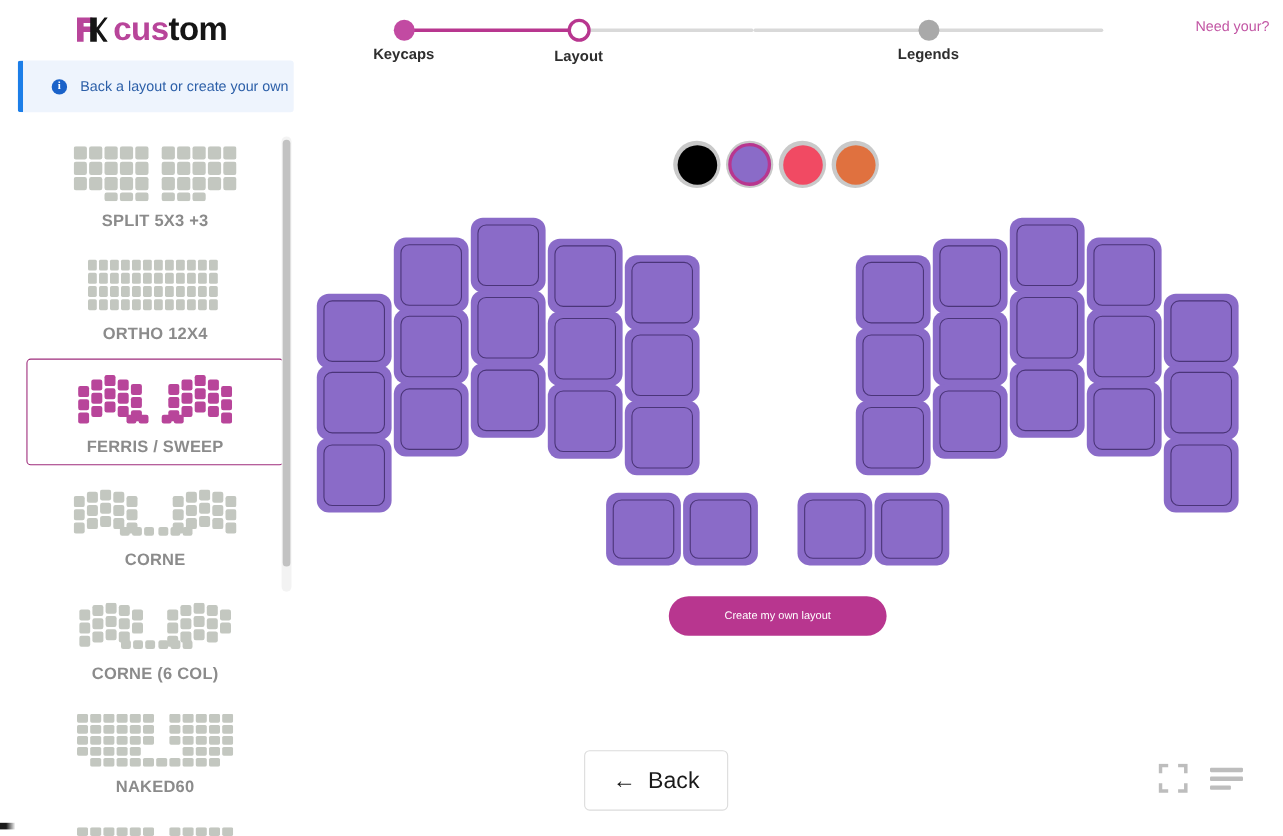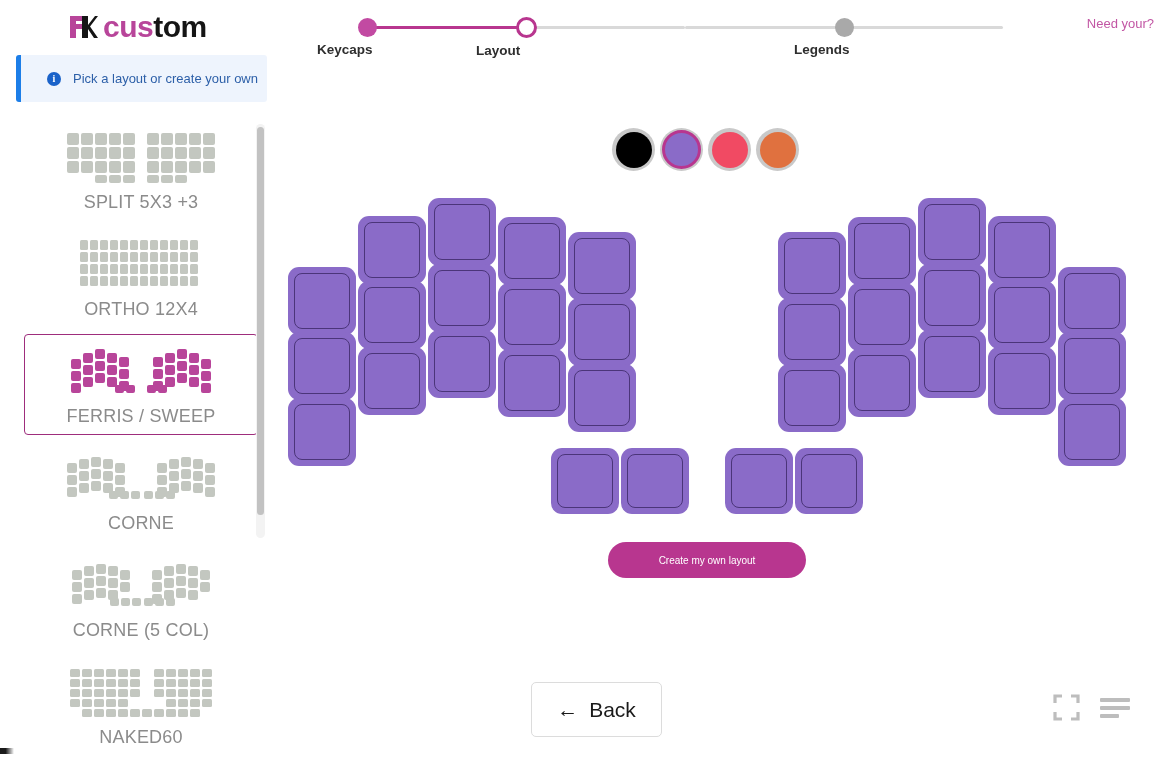--- a/index.html
+++ b/index.html
@@ -23,20 +23,21 @@
   .logo-tom { color: #151515; }
 
   
   .stepper { position: absolute; left: 330px; top: 8px; width: 700px; height: 48px; }
   .step-line {
     position: absolute; top: 18px; height: 3px; background: #d9d9d9; border-radius: 2px;
   }
   .step-line.done { background: #b8368f; }
   .step {
     position: absolute; top: 0; width: 100px; margin-left: -50px;
+    text-align: center;
   }
   .dot {
     width: 19px; height: 19px; border-radius: 50%;
     margin: 10px auto 0; background: #a9a9a9;
   }
   .dot.done { background: #c24aa2; }
   .dot.active { background: #ffffff; border: 3px solid #b8368f; width: 21px; height: 21px; margin-top: 9px; }
   .step-label {
     margin-top: 5px; font-size: 13.5px; font-weight: 700; color: #2e2e2e;
     white-space: nowrap;
@@ -66,21 +67,21 @@
   }
   .layout-card {
     position: relative; width: 234px; margin: 0 auto 6px;
     border: 1px solid transparent; border-radius: 4px;
     padding: 8px 0 7px; text-align: center; cursor: pointer;
   }
   .layout-card.selected { border-color: #9e2d7c; }
   .thumb { height: 58px; display: flex; align-items: center; justify-content: center; }
   .thumb svg { display: block; }
   .layout-name {
-    margin-top: 5px; font-size: 18px; color: #8b8b8b; letter-spacing: .2px;
+    margin-top: 5px; font-size: 15px; color: #8b8b8b; letter-spacing: .2px; font-weight: bold;
   }
   .scrollbar-track {
     position: absolute; left: 256px; top: 124px; width: 9px; height: 414px;
     background: #f3f3f3; border-radius: 5px;
   }
   .scrollbar-thumb {
     position: absolute; left: 1px; top: 3px; width: 7px; height: 388px;
     background: #c2c2c2; border-radius: 5px;
   }
 
@@ -168,21 +169,21 @@
     <div class="step" style="left:514px;">
       <div class="dot"></div>
       <div class="step-label">Legends</div>
     </div>
   </div>
 
   <div class="need-help">Need your?</div>
 
   <div class="alert">
     <div class="alert-icon">i</div>
-    <div class="alert-text">Pick a layout or create your own</div>
+    <div class="alert-text">Back a layout or create your own</div>
   </div>
 
   <div class="sidebar">
 
     <div class="layout-card">
       <div class="thumb">
         <svg width="148" height="50" viewBox="0 0 148 50">
           <g fill="#c3c7c0">
             <rect x="0" y="0" width="12" height="12" rx="2"></rect>
               <rect x="14" y="0" width="12" height="12" rx="2"></rect>
@@ -408,21 +409,21 @@
               <rect x="104" y="12" width="10" height="10" rx="2"></rect>
               <rect x="104" y="24" width="10" height="10" rx="2"></rect>
             <rect x="116" y="2" width="10" height="10" rx="2"></rect>
               <rect x="116" y="14" width="10" height="10" rx="2"></rect>
               <rect x="116" y="26" width="10" height="10" rx="2"></rect>
             <rect x="128" y="6" width="10" height="10" rx="2"></rect>
               <rect x="128" y="18" width="10" height="10" rx="2"></rect>
           </g>
         </svg>
       </div>
-      <div class="layout-name">CORNE (5 COL)</div>
+      <div class="layout-name">CORNE (6 COL)</div>
     </div>
 
     <div class="layout-card">
       <div class="thumb">
         <svg width="142" height="48" viewBox="0 0 142 48">
           <g fill="#c3c7c0">
             <rect x="0" y="0" width="10" height="8" rx="1.5"></rect>
               <rect x="12" y="0" width="10" height="8" rx="1.5"></rect>
               <rect x="24" y="0" width="10" height="8" rx="1.5"></rect>
               <rect x="36" y="0" width="10" height="8" rx="1.5"></rect>

